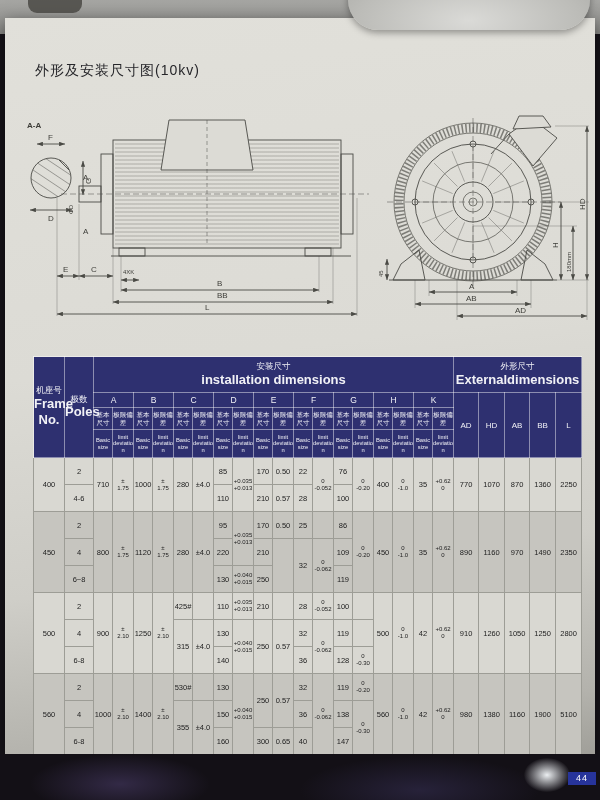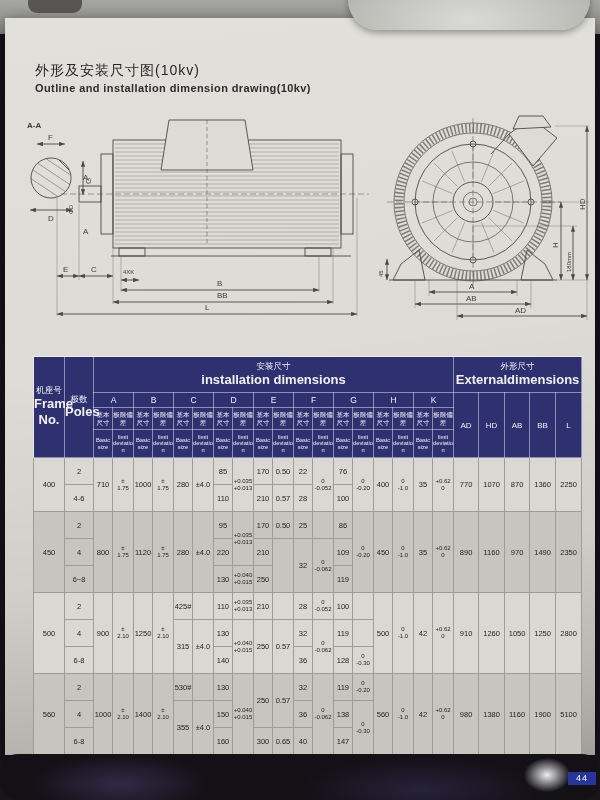--- a/index.html
+++ b/index.html
@@ -16,21 +16,21 @@
   .metal-object{position:absolute;top:-32px;left:348px;width:242px;height:62px;
     border-radius:30px;z-index:5;
     background:radial-gradient(ellipse at 50% 85%,#dadad7,#bcbcb8 65%,#a7a7a3 100%);
     box-shadow:0 3px 7px rgba(0,0,0,.35);}
   .dark-notch{position:absolute;top:0;left:28px;width:54px;height:13px;z-index:5;
     background:#4a4944;border-radius:0 0 9px 9px;opacity:.85;}
   .surface-bottom{position:absolute;bottom:0;left:0;width:600px;height:46px;
     background:
       radial-gradient(ellipse 90px 30px at 120px 30px, rgba(110,90,160,.35), rgba(0,0,0,0)),
       radial-gradient(ellipse 120px 34px at 420px 36px, rgba(90,80,150,.28), rgba(0,0,0,0)),
-      #131016; border-radius: 18px;}
+      #131016;}
   .white-blob{position:absolute;right:30px;bottom:8px;width:46px;height:34px;border-radius:50%;
     background:radial-gradient(#eceff2,rgba(236,239,242,0) 72%);}
   .page-badge{position:absolute;right:4px;bottom:15px;background:#27349b;color:#fff;
     font-size:9px;padding:1px 8px 2px 8px;letter-spacing:1px;}
   
   .title-cn{position:absolute;left:30px;top:44px;font-size:14px;font-weight:normal;
     color:#26262a;letter-spacing:1px;}
   .title-en{position:absolute;left:30px;top:64px;font-size:11px;font-weight:bold;
     color:#2c2c30;letter-spacing:.4px;}
   .note-cn{position:absolute;left:30px;top:739px;font-size:7px;color:#2e2e2c;}
@@ -61,21 +61,20 @@
   .extD{font-size:8px;font-weight:bold;}
   td.st{font-size:6px;white-space:pre-line;line-height:1.12;}
 </style>
 </head>
 <body>
 
 <div class="surface-top"></div>
 
 <div class="page">
   <div class="title-cn">外形及安装尺寸图(10kv)</div>
-  <div class="title-en">Outline and installation dimension drawing(10kv)</div>
 
   <svg class="drawing" width="572" height="230" viewBox="0 0 572 230">
     <defs>
       <marker id="ar" markerWidth="7" markerHeight="5" refX="6.5" refY="2.5" orient="auto-start-reverse">
         <path d="M0,0 L6.5,2.5 L0,5 z" fill="#4a4a45"></path>
       </marker>
       <clipPath id="cp-shaft">
           <circle cx="30" cy="64" r="20"></circle>
         </clipPath>
     </defs>

